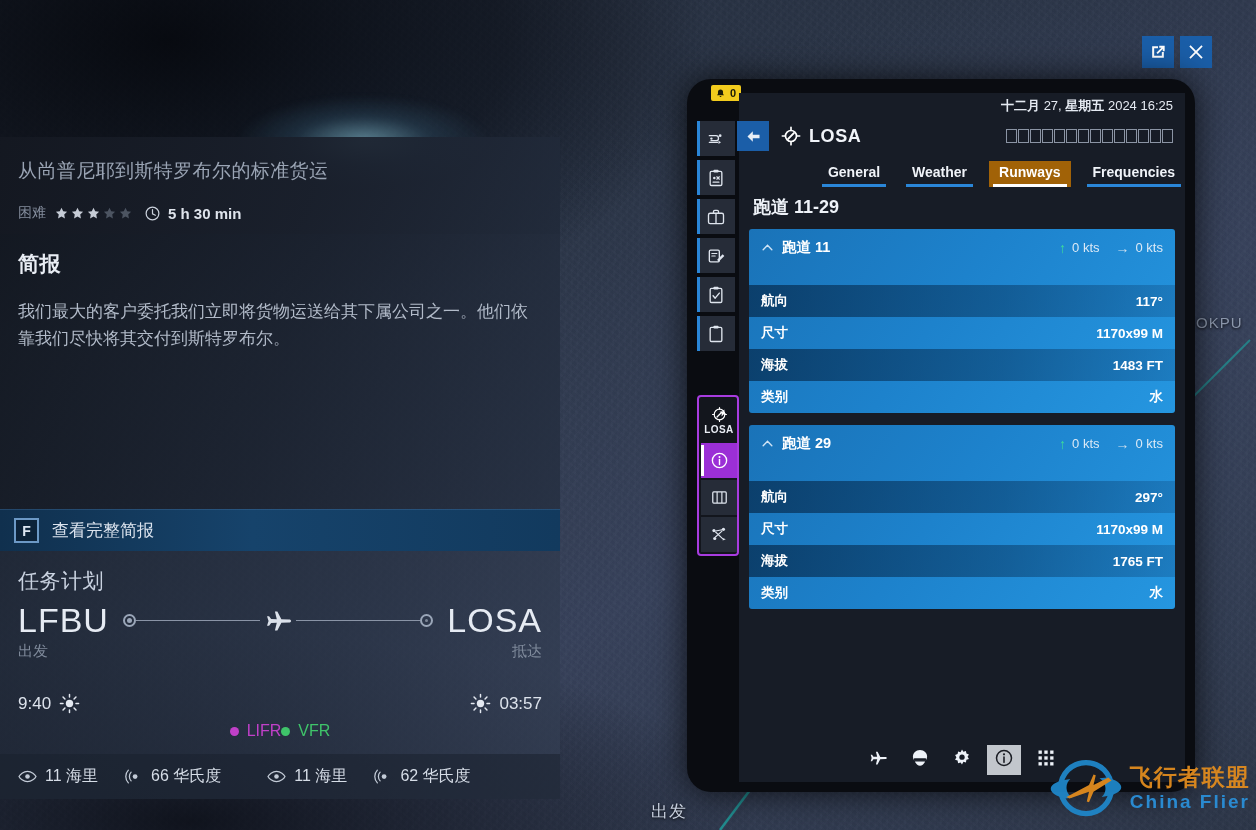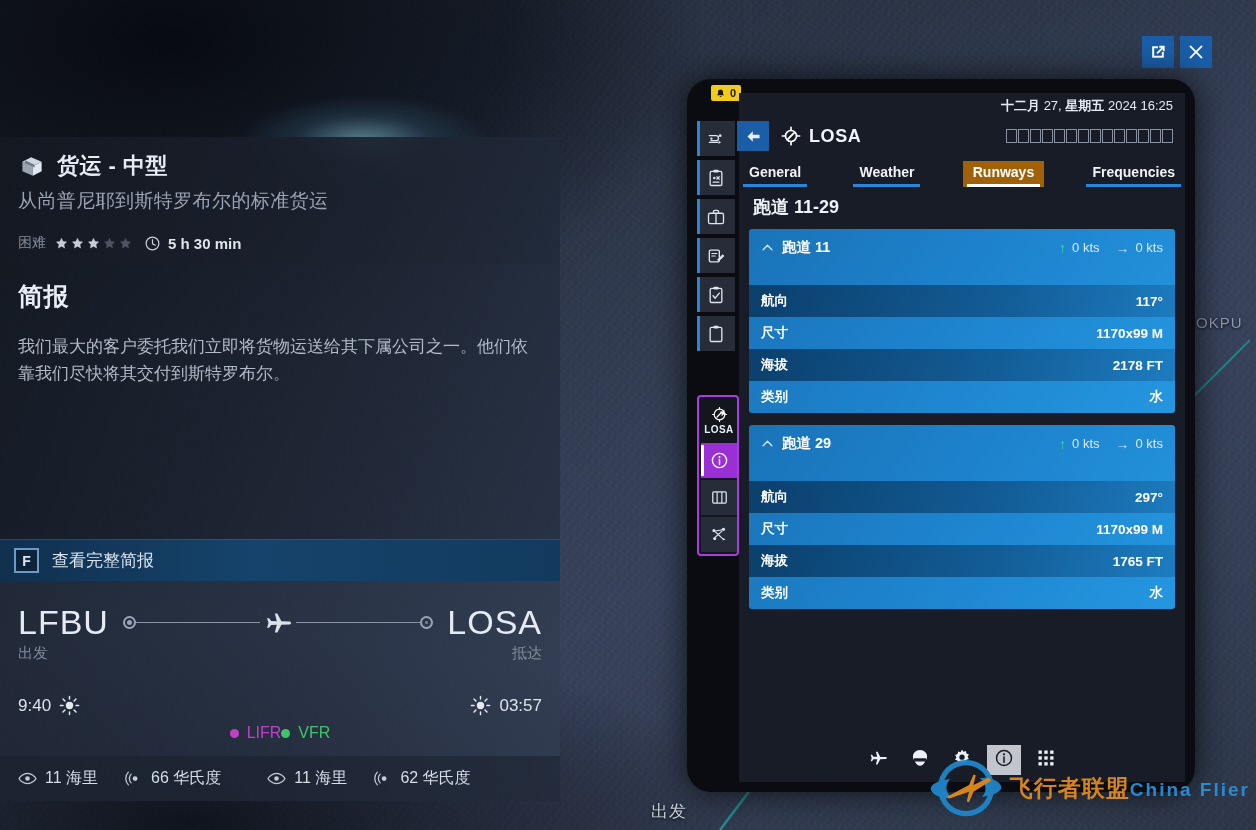--- a/index.html
+++ b/index.html
@@ -77,21 +77,21 @@
   .stars { display: flex; gap: 3px; }
   .star { width: 13px; height: 13px; display: block; }
   .dur-wrap { display: flex; align-items: center; gap: 7px; }
   .dur-text { color: #dfe4ec; font-size: 15px; font-weight: bold; }
 
   .mission-body {
     background: linear-gradient(110deg, rgba(19,24,33,.93) 0%, rgba(27,34,47,.9) 50%, rgba(38,48,66,.86) 100%);
     padding: 16px 18px 0 18px;
     height: 275px;
   }
-  .brief-h { color: #e9edf4; font-size: 25px; font-weight: bold; letter-spacing: .5px; }
+  .brief-h { color: #e9edf4; font-size: 21px; font-weight: bold; letter-spacing: .5px; }
   .brief-p {
     color: #b2bbc9; font-size: 17px; line-height: 1.6; margin-top: 20px;
     max-width: 530px;
   }
 
   .full-brief-bar {
     display: flex; align-items: center; gap: 13px;
     background: linear-gradient(90deg, #10304e 0%, #16436b 45%, #123a5e 100%);
     padding: 8px 14px;
     border-top: 1px solid rgba(90,140,190,.25);
@@ -234,21 +234,21 @@
     display: flex; align-items: center; justify-content: center;
     margin-left: -2px; cursor: pointer; flex: none;
   }
   .back-btn svg { width: 17px; height: 17px; }
   .title-ico { width: 20px; height: 20px; margin: 0 8px 0 12px; flex: none; }
   .efb-title { color: #f1f4f9; font-size: 18px; font-weight: bold; letter-spacing: .6px; }
   .tofu-row { margin-left: auto; display: flex; gap: 1px; }
   .tofu { width: 11px; height: 14px; border: 1px solid #8b94a4; }
 
   .efb-tabs {
-    display: flex; align-items: flex-end; justify-content: space-between; gap: 12px;
+    display: flex; align-items: flex-end; justify-content: flex-end; gap: 12px;
     padding: 4px 0 0 0; height: 34px;
   }
   .tab {
     position: relative; padding: 3px 10px 7px 10px;
     color: #f0f3f8; font-size: 14px; font-weight: bold; cursor: pointer;
   }
   .tab::after {
     content: ""; position: absolute; left: 4px; right: 4px; bottom: 0; height: 3px;
     background: #2a86d8;
   }
@@ -314,21 +314,21 @@
     display: flex; align-items: center; justify-content: center; cursor: pointer;
   }
   .win-btn svg { width: 20px; height: 20px; }
 
   
   .watermark {
     position: absolute; right: 6px; bottom: 6px;
     display: flex; align-items: center; gap: 6px; opacity: .95;
   }
   .wm-logo { width: 76px; height: 72px; flex: none; }
-  .wm-text { display: flex; line-height: 1; align-items: center; }
+  .wm-text { display: flex; flex-direction: column; line-height: 1; }
   .wm-cn { color: #e08b1e; font-size: 23px; font-weight: bold; letter-spacing: 1px; }
   .wm-en { color: #2a8fd8; font-size: 19px; font-weight: bold; letter-spacing: 2px; margin-top: 3px; }
 </style>
 </head>
 <body>
 
 <div id="root">
 
   <div class="map-bg"></div>
   <div class="map-noise"></div>
@@ -356,29 +356,20 @@
     <div class="win-btn">
       <svg viewBox="0 0 24 24">
         <path d="M5.5 4 4 5.5 10.5 12 4 18.5 5.5 20 12 13.5 18.5 20 20 18.5 13.5 12 20 5.5 18.5 4 12 10.5z" fill="#ffffff"></path>
       </svg>
     </div>
   </div>
 
   <div class="mission-panel">
 
     <div class="mission-head">
-      <div class="mh-title-row">
-        <svg class="box-icon" viewBox="0 0 32 32">
-          <path d="M5 11 15 6l12 5-10 5z" fill="#cfd6e1"></path>
-          <path d="M5 11v11l12 5V16z" fill="#9aa4b3"></path>
-          <path d="M17 16v11l10-5V11z" fill="#e2e8f1"></path>
-          <path d="M8 9.5 19 14.6v3L8 12.6z" fill="#6f7a8b"></path>
-        </svg>
-        <div class="mh-title">货运 - 中型</div>
-      </div>
       <div class="mh-sub">从尚普尼耶到斯特罗布尔的标准货运</div>
       <div class="mh-meta">
         <div class="diff-wrap">
           <span class="diff-label">困难</span>
           <span class="stars">
             <svg class="star" viewBox="0 0 20 20">
                 <path d="M10 1l2.6 5.5 6 .8-4.4 4.2 1.1 6L10 14.6 4.7 17.5l1.1-6L1.4 7.3l6-.8z" fill="#c6ccd6"></path>
               </svg>
             <svg class="star" viewBox="0 0 20 20">
                 <path d="M10 1l2.6 5.5 6 .8-4.4 4.2 1.1 6L10 14.6 4.7 17.5l1.1-6L1.4 7.3l6-.8z" fill="#c6ccd6"></path>
@@ -408,20 +399,21 @@
       <div class="brief-h">简报</div>
       <div class="brief-p">我们最大的客户委托我们立即将货物运送给其下属公司之一。他们依靠我们尽快将其交付到斯特罗布尔。</div>
     </div>
 
     <div class="full-brief-bar">
       <span class="key-badge">F</span>
       <span class="full-brief-text">查看完整简报</span>
     </div>
 
     <div class="plan-panel">
+      <div class="plan-title">任务计划</div>
 
       <div class="plan-route">
         <span class="icao">LFBU</span>
         <span class="route-mid">
           <span class="node-dot filled"></span>
           <span class="leg"></span>
           <svg class="plane-ico" viewBox="0 0 32 32">
             <path d="M30 16c0 .9-1 1.6-1.9 1.6l-8.5.2-4.3 8.4h-2.6l2-8.3-6 .2-2.2 3H4.3l1.6-5.1-1.6-5.1h2.2l2.2 3 6 .2-2-8.3h2.6l4.3 8.4 8.5.2C29 14.4 30 15.1 30 16z" fill="#dbe1ea"></path>
           </svg>
           <span class="leg"></span>
@@ -666,21 +658,21 @@
                 <div class="rw-row alt">
                   <span class="k">航向</span>
                   <span class="v">117°</span>
                 </div>
                 <div class="rw-row">
                   <span class="k">尺寸</span>
                   <span class="v">1170x99 M</span>
                 </div>
                 <div class="rw-row alt">
                   <span class="k">海拔</span>
-                  <span class="v">2178 FT</span>
+                  <span class="v">1483 FT</span>
                 </div>
                 <div class="rw-row">
                   <span class="k">类别</span>
                   <span class="v">水</span>
                 </div>
               </div>
               <div class="rw-card">
                 <div class="rw-card-head">
                   <svg class="chev" viewBox="0 0 24 24">
                     <path d="M4 16l8-8 8 8" fill="none" stroke="#cfe3f5" stroke-width="2.6" stroke-linecap="round"></path>

